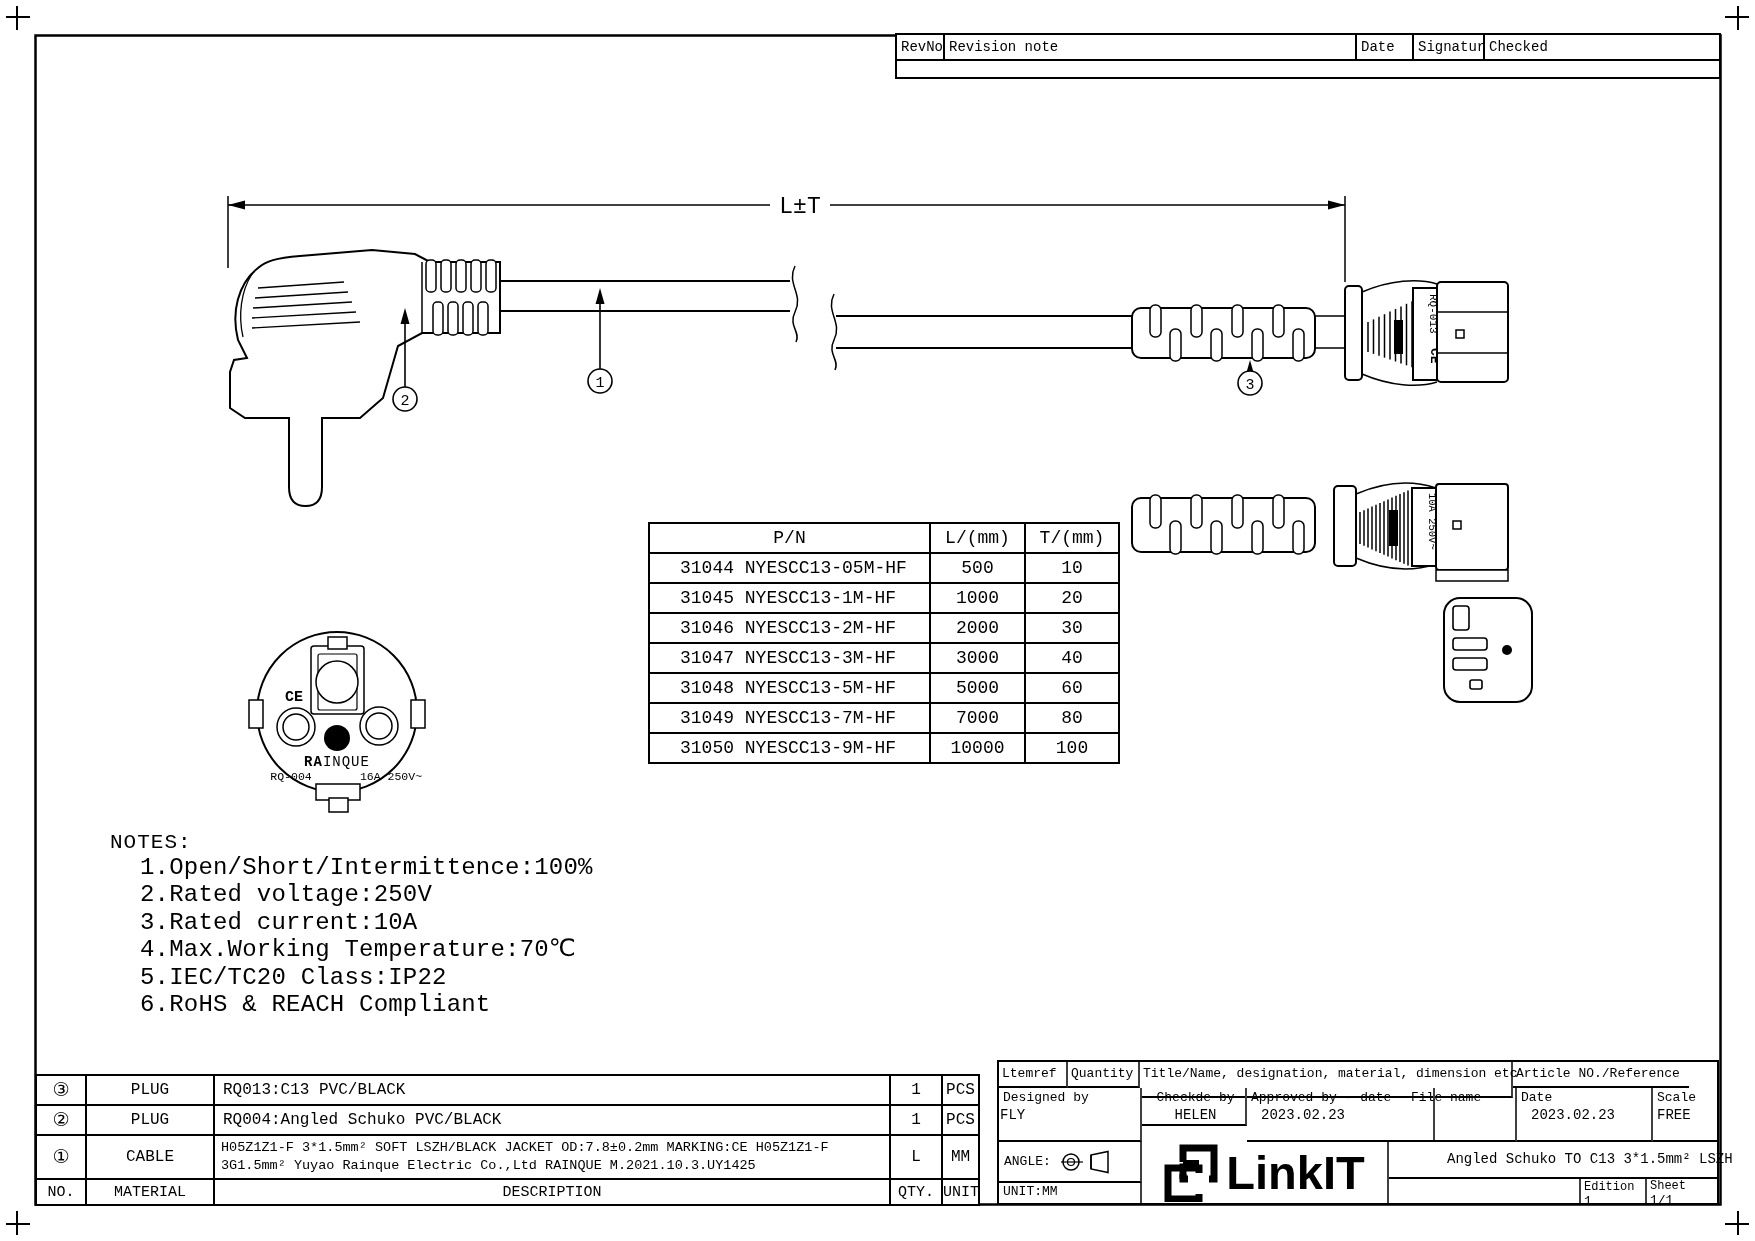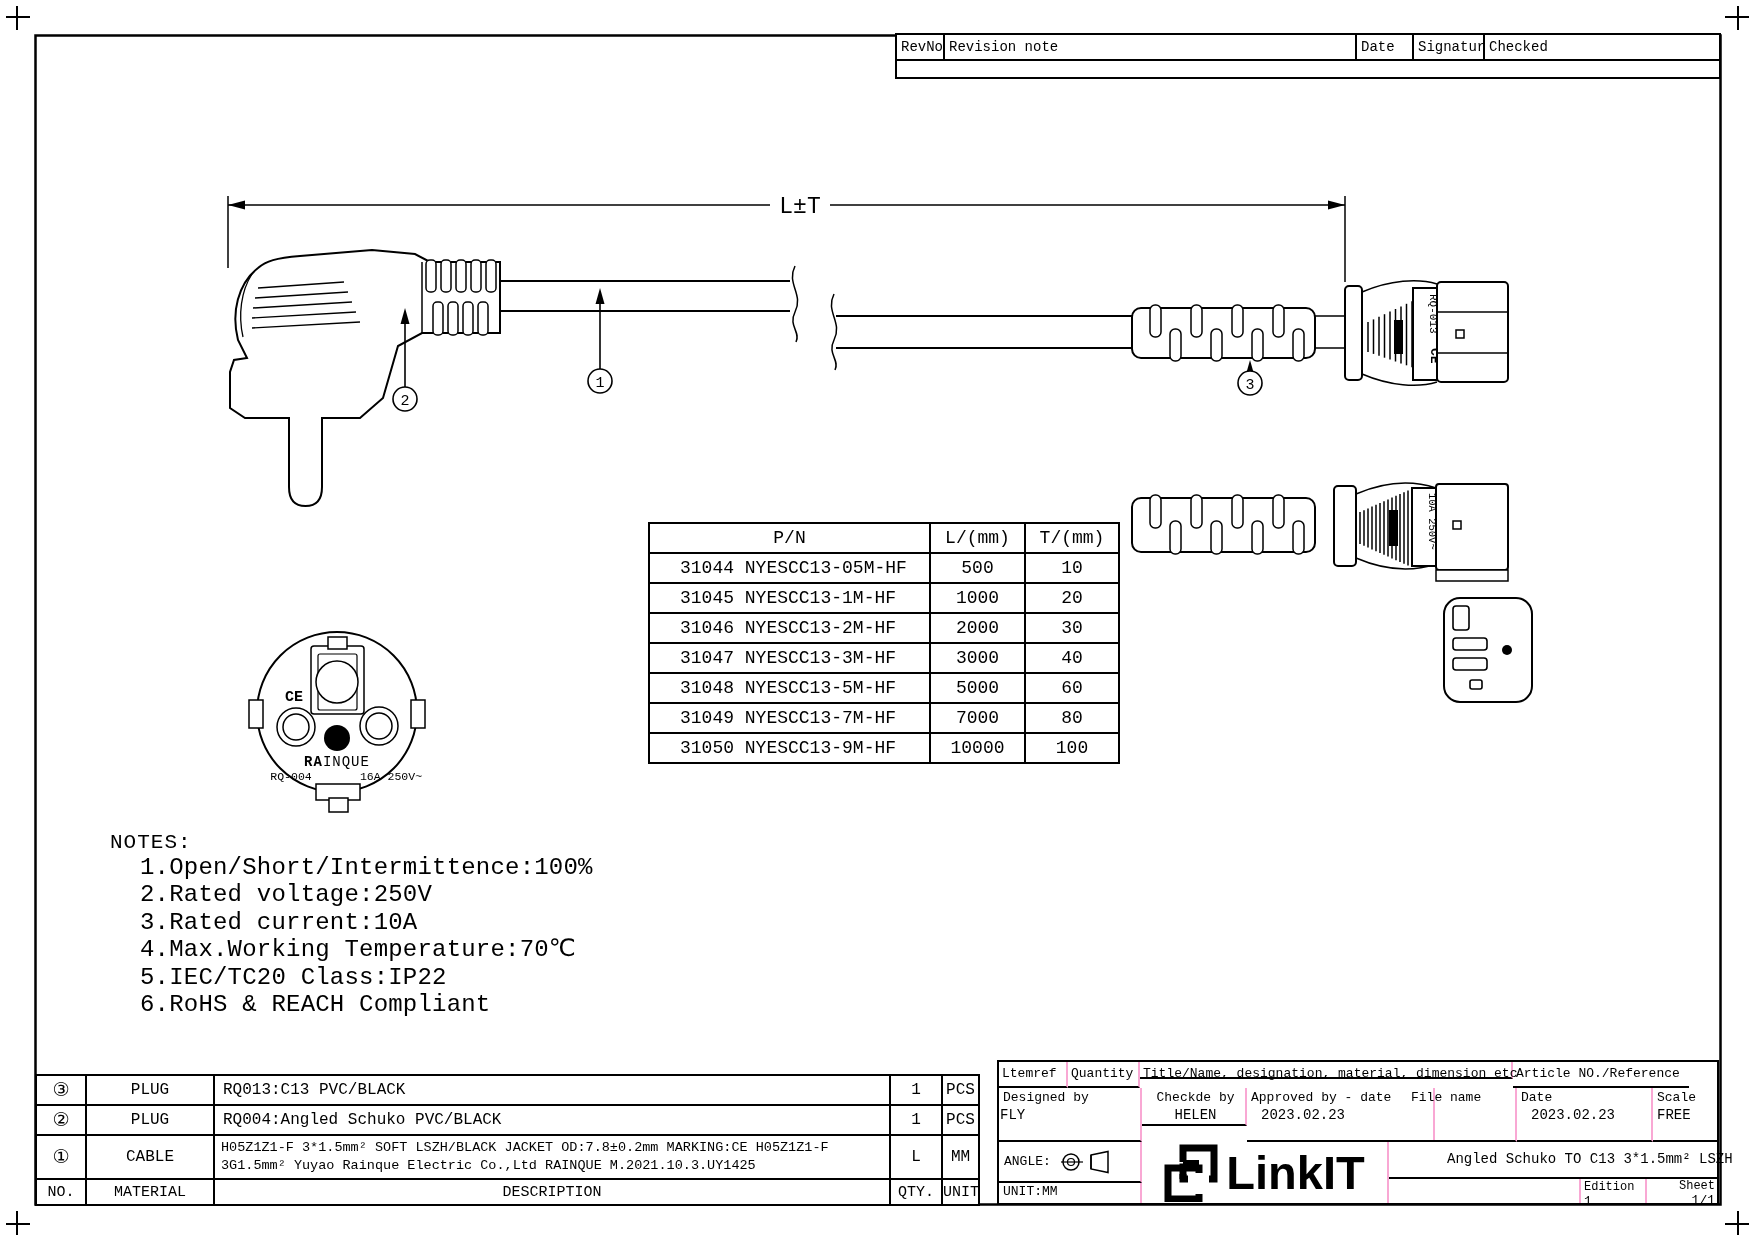--- a/index.html
+++ b/index.html
@@ -19,21 +19,21 @@
   .bom-table td.desc{text-align:left;padding-left:8px;}
   .bom-table td.no-cell{font-size:19px;}
   .bom-table tr.cable-row td{height:40px;}
   .bom-table td.desc-small{font-size:13.5px;line-height:1.35;white-space:normal;text-align:left;padding:1px 6px;}
   .bom-table tr.bom-footer td{height:24px;font-size:15px;}
   .notes{position:absolute;left:110px;top:831px;}
   .notes-title{font-size:21px;letter-spacing:1px;}
   .notes-item{font-size:24px;line-height:27.4px;margin-left:30px;letter-spacing:0.2px;}
   .tblock{position:absolute;left:997px;top:1060px;width:722px;height:145px;border:2px solid #000;box-sizing:border-box;background:#fff;}
   .cell{position:absolute;box-sizing:border-box;}
-  .br{border-right:2px solid #f9a8d4;} .bb{border-bottom:2px solid #000;}
+  .br{border-right:2px solid #404040;} .bb{border-bottom:2px solid #000;}
   .tb-label{font-size:13px;padding:2px 0 0 4px;white-space:nowrap;}
   .tb-value{font-size:14px;padding:2px 0 0 7px;white-space:nowrap;}
   .r1lab{font-size:13px;line-height:24px;padding-left:3px;white-space:nowrap;}
   .logo-cell{display:flex;align-items:center;justify-content:center;gap:8px;}
   .logo-text{font-family:"Liberation Sans","DejaVu Sans",sans-serif;font-weight:700;font-size:47px;letter-spacing:0px;}
   .angle-cell{display:flex;align-items:center;gap:10px;padding-left:5px;}
   .ptitle{font-size:14px;line-height:35px;padding-left:58px;white-space:nowrap;}
 </style>
 </head>
 <body>
@@ -339,21 +339,21 @@
     <td>DESCRIPTION</td>
     <td>QTY.</td>
     <td>UNIT</td>
   </tr>
 </tbody>
     </table>
 
 <div class="tblock">
   <div class="cell br bb r1lab" style="left:0;top:0;width:69px;height:26px;">Ltemref</div>
   <div class="cell br bb r1lab" style="left:69px;top:0;width:72px;height:26px;">Quantity</div>
-  <div class="cell br bb r1lab" style="left:141px;top:0;width:373px;height:17px;">Title/Name, designation, material, dimension etc</div>
+  <div class="cell br bb r1lab" style="left:141px;top:0;width:373px;height:36px;">Title/Name, designation, material, dimension etc</div>
   <div class="cell bb r1lab" style="left:514px;top:0;width:176px;height:26px;">Article NO./Reference</div>
 
   <div class="cell br bb" style="left:0;top:26px;width:143px;height:54px;">
     <div class="tb-label">Designed by</div>
     <div class="tb-value" style="padding-left:1px;">FLY</div>
   </div>
   <div class="cell br bb" style="left:143px;top:26px;width:105px;height:38px;text-align:center;">
     <div class="tb-label">Checkde by</div>
     <div class="tb-value" style="padding-left:4px;">HELEN</div>
   </div>
@@ -397,19 +397,19 @@
     </svg>
     <span class="logo-text">LinkIT</span>
   </div>
 
   <div class="cell bb ptitle" style="left:390px;top:80px;width:328px;height:37px;">Angled Schuko TO C13 3*1.5mm² LSZH</div>
   <div class="cell br" style="left:390px;top:117px;width:192px;height:24px;"></div>
   <div class="cell br" style="left:582px;top:117px;width:66px;height:24px;">
     <div style="font-size:12px;padding:1px 0 0 3px;">Edition</div>
     <div style="font-size:13px;padding:0 0 0 3px;">1</div>
   </div>
-  <div class="cell" style="left:648px;top:117px;width:68px;height:24px;text-align:right;">
+  <div class="cell" style="left:648px;top:117px;width:68px;height:24px;">
     <div style="font-size:12px;padding:0 0 0 3px;">Sheet</div>
     <div style="font-size:13px;padding:0 0 0 3px;">1/1</div>
   </div>
 </div>
 
 </div>
 
 </body></html>

